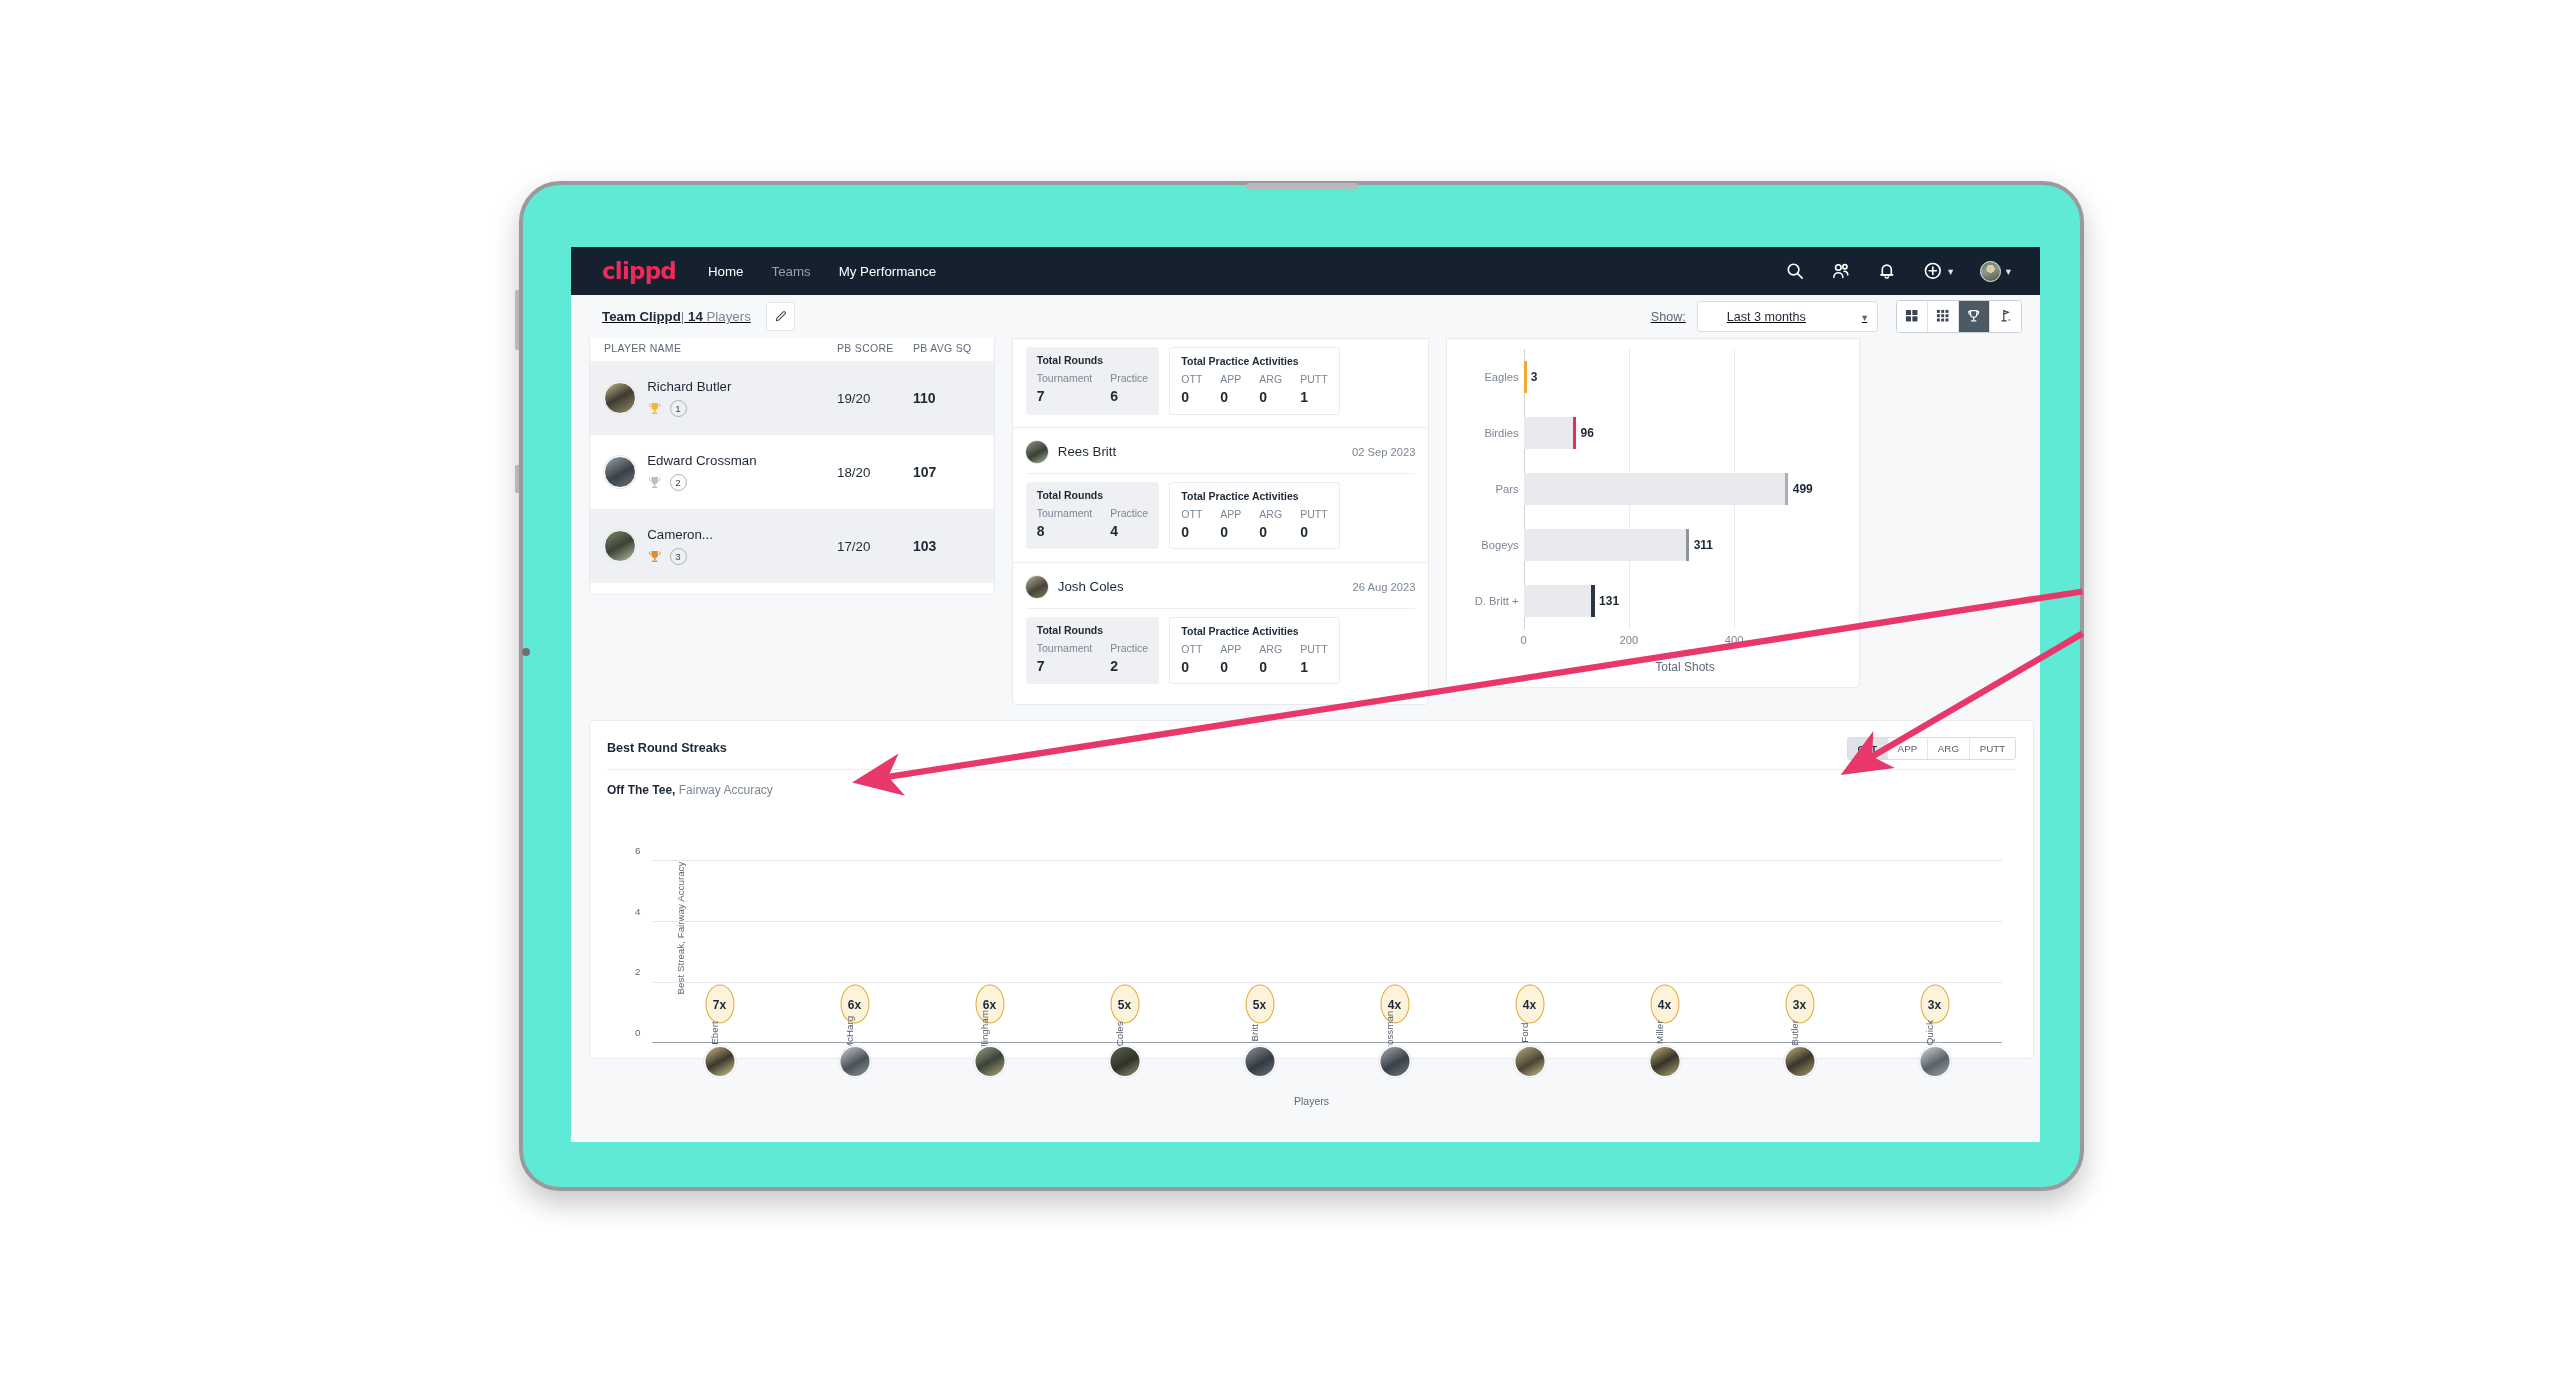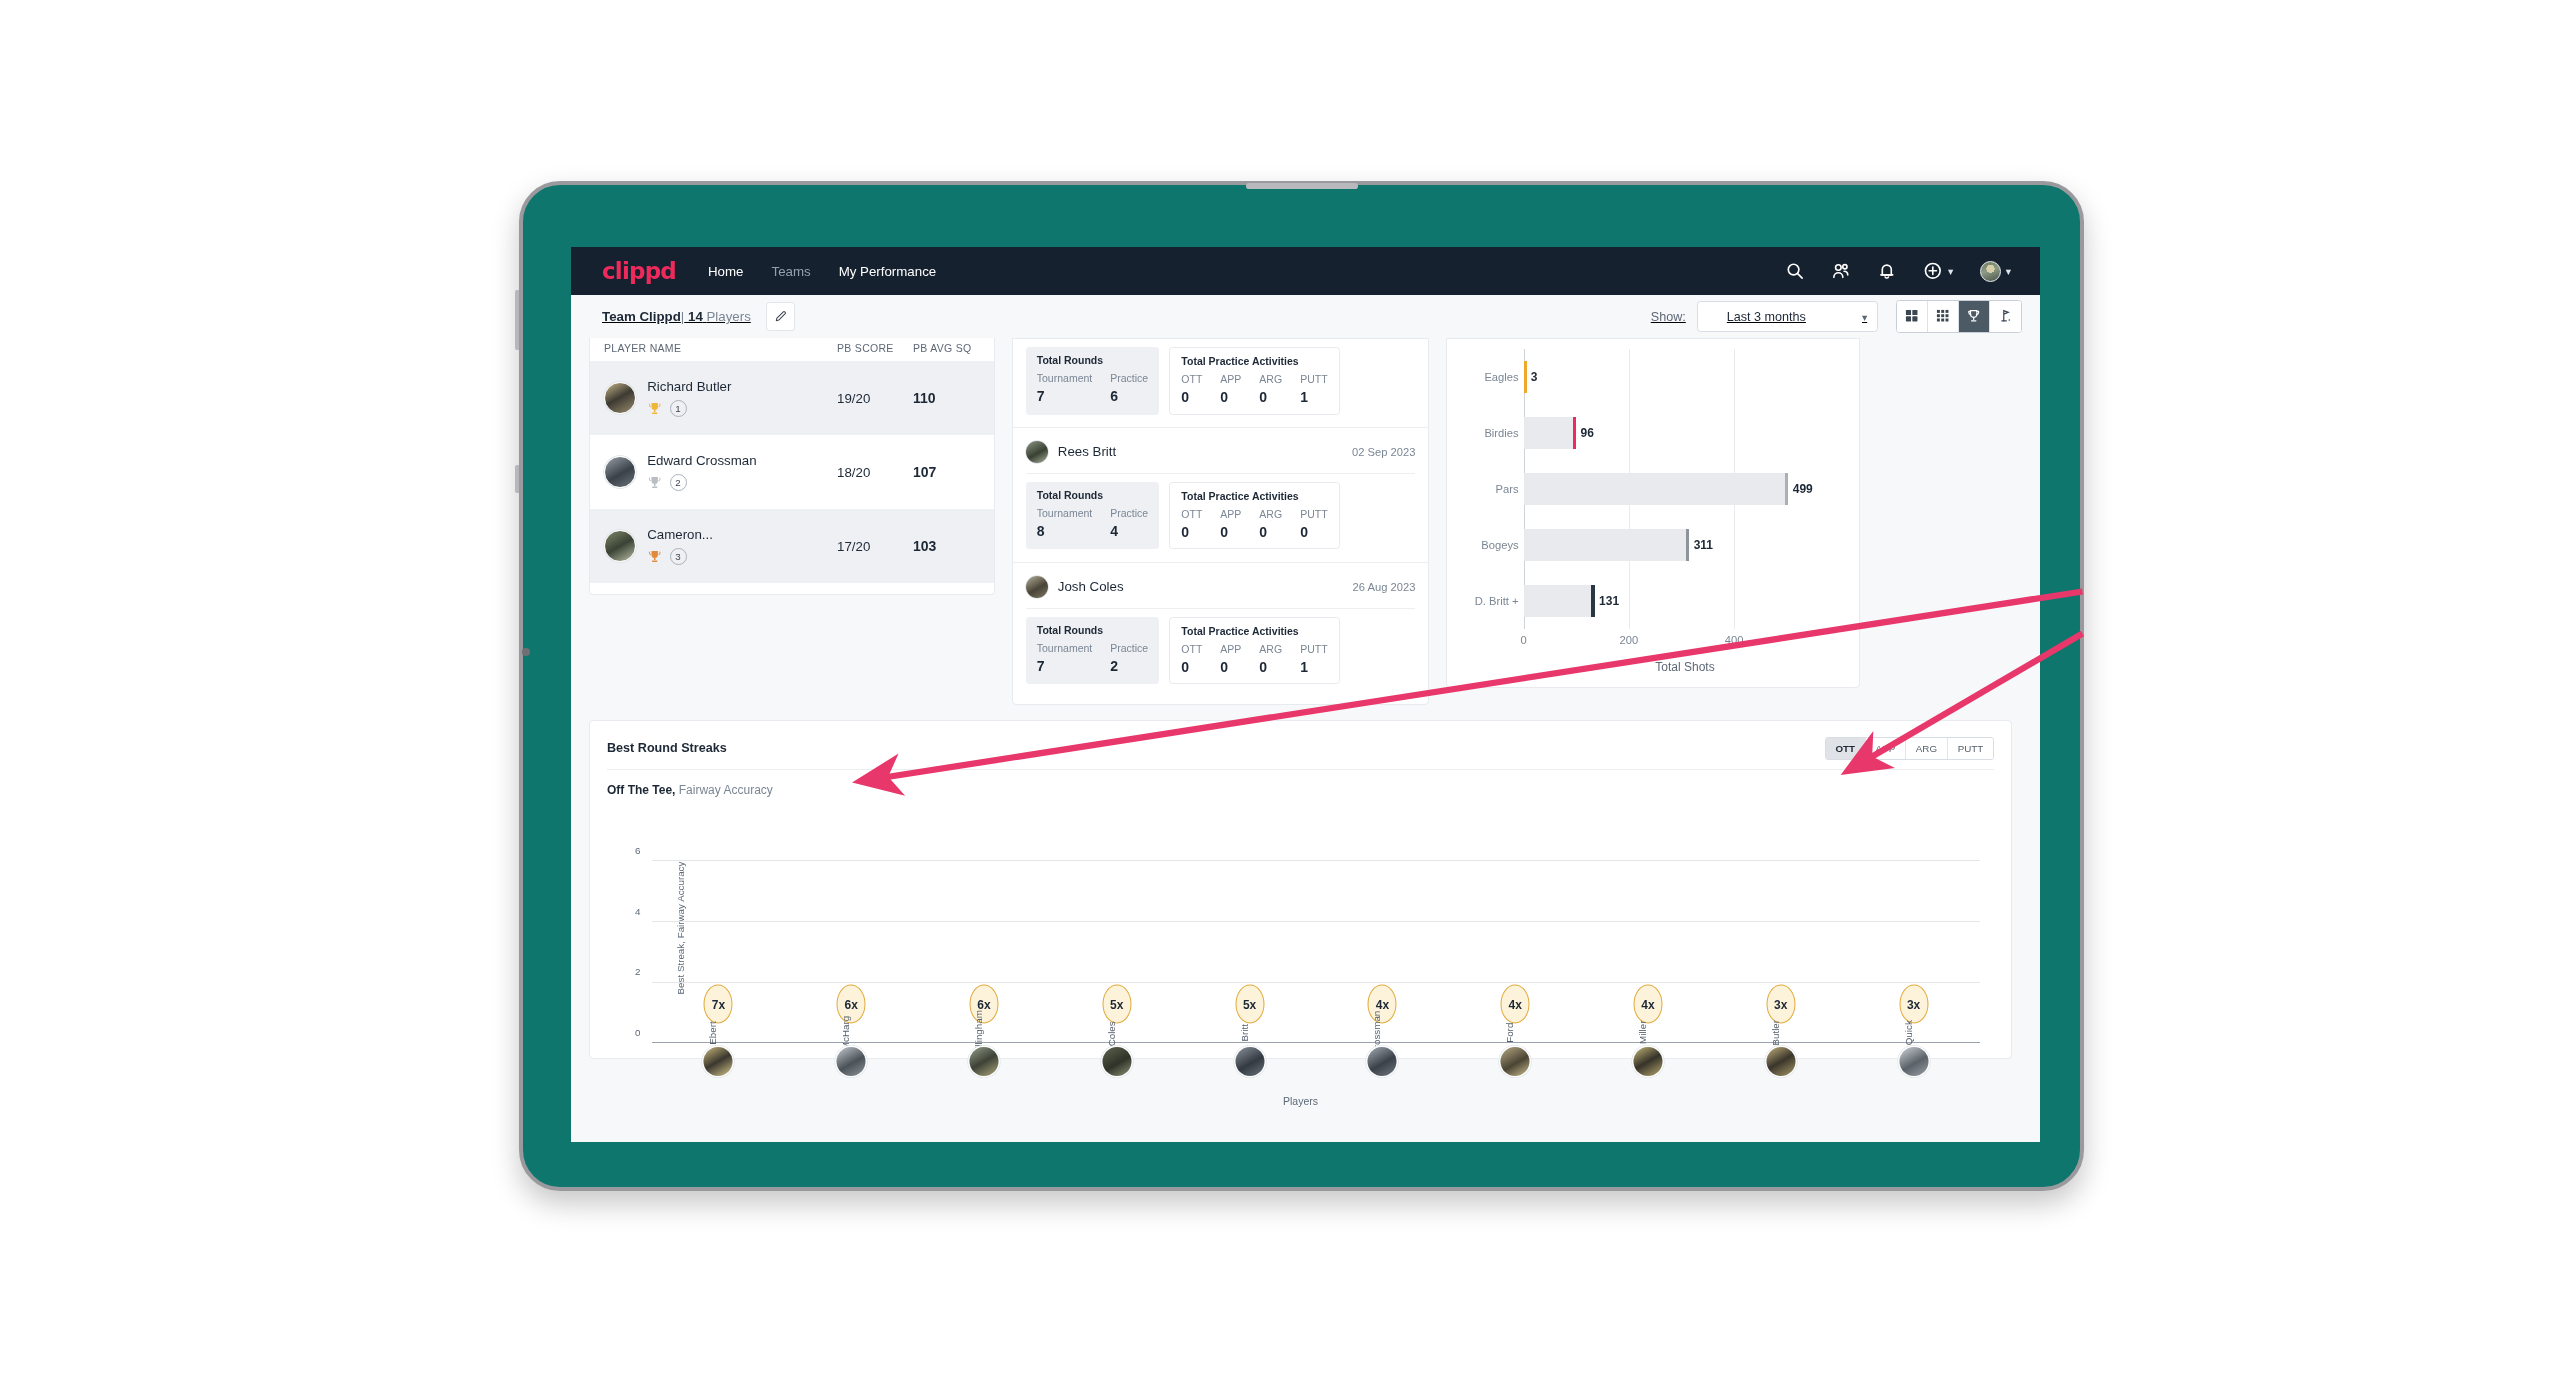--- a/index.html
+++ b/index.html
@@ -8,21 +8,21 @@
     background: #ffffff;
     font-family: "Liberation Sans", sans-serif;
     overflow: hidden;
   }
   .stage { position: relative; width: 2576px; height: 1386px; }
 
   
   .device {
     position: absolute; left: 519px; top: 181px;
     width: 1565px; height: 1010px;
-    background: #0f766e;
+    background: #5eead4;
     border-radius: 41px;
     border: 4.9px solid #9a9a9e;
     box-shadow: 0 12.6px 28px rgba(0,0,0,.22);
   }
   .dev-cam {
     position: absolute; left: 50%; top: -2.1px; transform: translateX(-50%);
     width: 112px; height: 5.6px; background: #b9b9bd; border-radius: 2.8px;
   }
   .dev-btn-a { position: absolute; left: -8.4px; top: 105px; width: 4.2px; height: 60px;
                background: #b7b7bb; border-radius: 2.1px 0 0 2.1px; }
@@ -114,21 +114,21 @@
   }
   .vbtn {
     width: 31px; height: 31px; display: flex; align-items: center; justify-content: center;
     border-right: 0.7px solid #dde2e7; cursor: pointer; background: #fff;
   }
   .vbtn:last-child { border-right: none; }
   .vbtn.active { background: #4c5a66; }
   .vbtn svg { width: 15.4px; height: 15.4px; }
 
   
-  .body { padding: 0 28px 0 18px; }
+  .body { padding: 0 6px 0 18px; }
   .row-top { display: flex; gap: 17px; align-items: flex-start; }
   .card { background: #fff; border: 0.7px solid #e7eaee; border-radius: 4.2px; }
 
   
   .lb { width: 406px; padding: 0 0 11.2px 0; border-top: none; border-radius: 0 0 4.2px 4.2px; }
   .lb-head {
     display: flex; padding: 4.2px 14px 7px 14px; font-size: 10.5px;
     color: #5d6876; letter-spacing: 0.3px;
   }
   .lb-head .c1 { flex: 1; }

